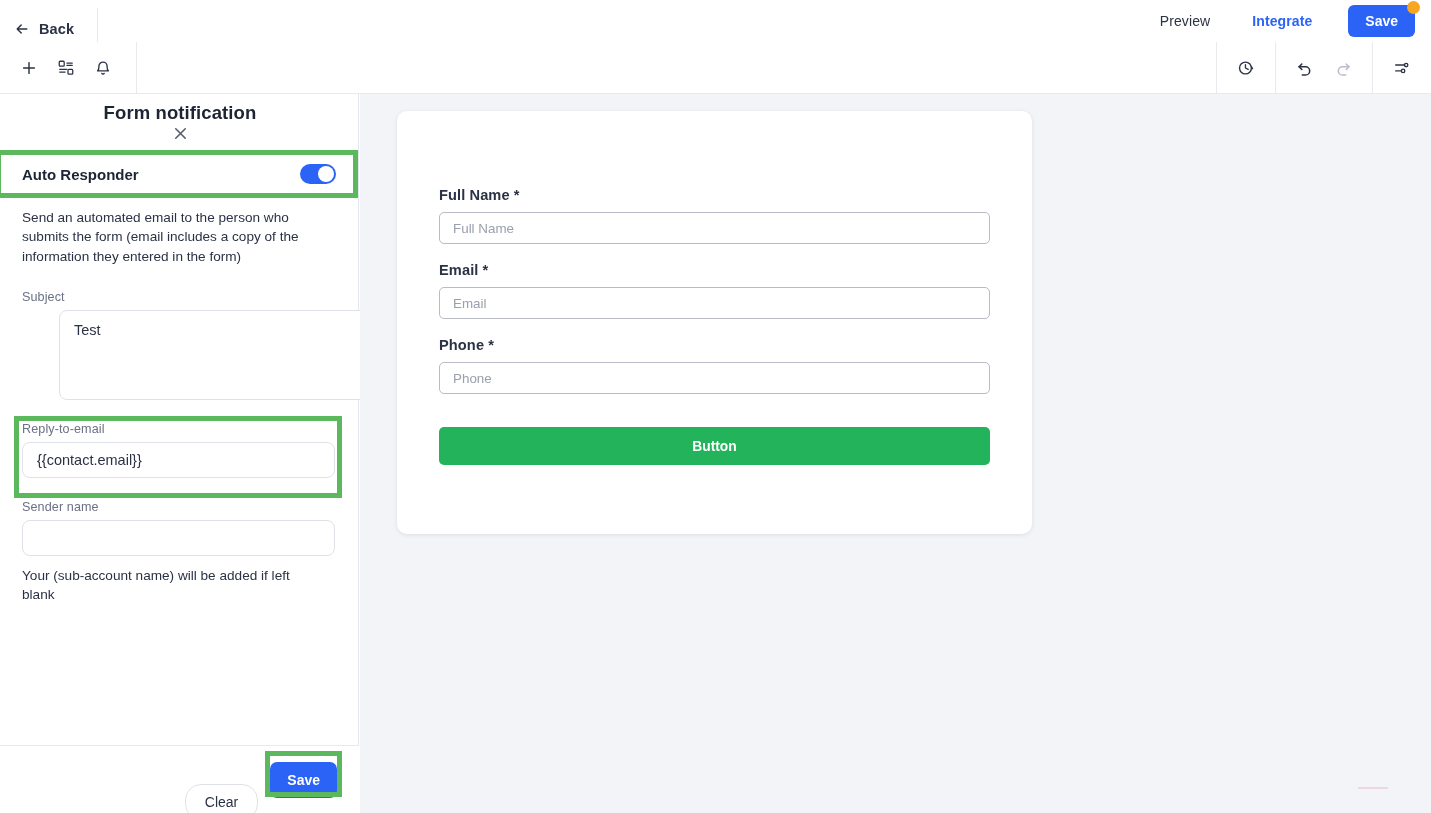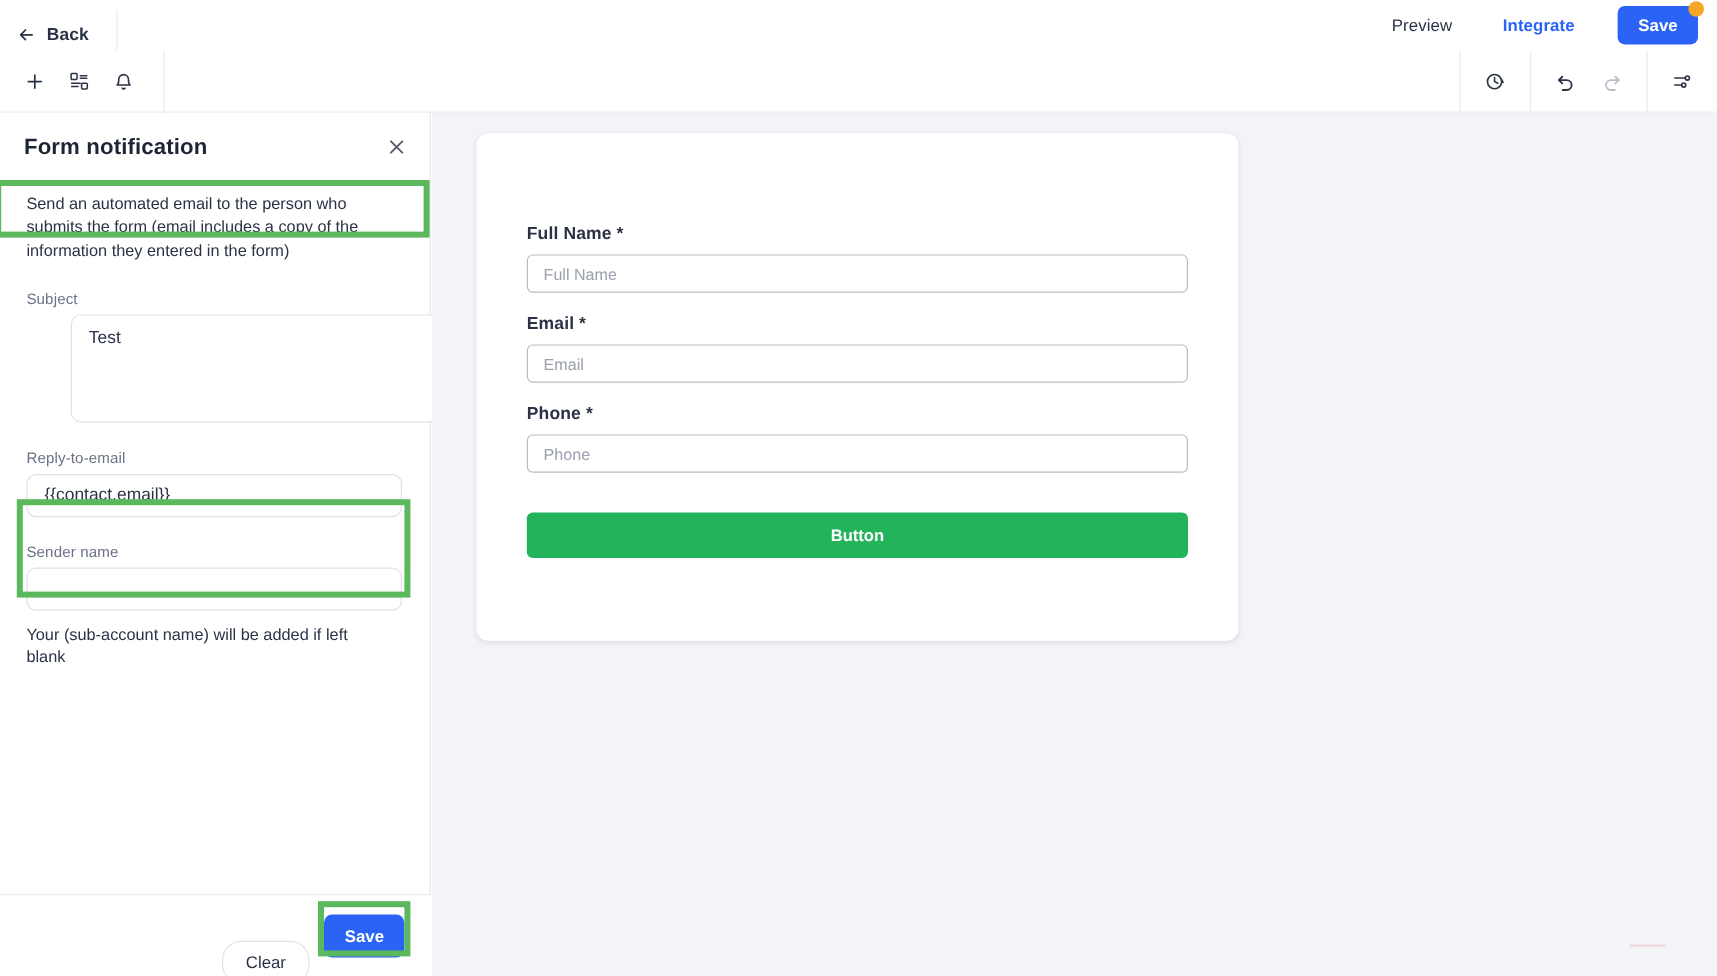--- a/index.html
+++ b/index.html
@@ -87,22 +87,23 @@
 
   
   .panel {
     position: absolute; top: 94px; left: 0;
     width: 359px; height: 719px;
     background: #ffffff;
     border-right: 1px solid #e3e6eb;
   }
   .panel-head {
     height: 56px; display: flex; align-items: center;
-    justify-content: space-between;
+    justify-content: center;
     padding: 0 18px 0 20px;
+    flex-direction: column;
   }
   .panel-title { font-size: 18.5px; font-weight: 700; color: #1d2433; letter-spacing: .1px; }
   .close-x { width: 19px; height: 19px; cursor: pointer; color: #55596a; }
 
   
   .hl {
     position: absolute;
     border: 5px solid #5cb85c;
     background: transparent;
     pointer-events: none;
@@ -326,20 +327,26 @@
     <span class="panel-title">Form notification</span>
     <span class="close-x">
       <svg viewBox="0 0 20 20" fill="none" stroke="#55596a" stroke-width="1.6" stroke-linecap="round" width="19" height="19">
         <path d="M5 5l10 10M15 5L5 15"></path>
       </svg>
     </span>
   </div>
 
   <div class="panel-body">
 
+    <div class="auto-row">
+      <span class="auto-label">Auto Responder</span>
+      <span class="toggle">
+        <span class="knob"></span>
+      </span>
+    </div>
 
     <p class="desc">Send an automated email to the person who submits the form (email includes a copy of the information they entered in the form)</p>
 
     <div class="field">
       <label class="field-label">Subject</label>
       <textarea class="txtarea" placeholder="" style="">Test</textarea>
     </div>
 
     <div class="field field-reply">
       <label class="field-label">Reply-to-email</label>

